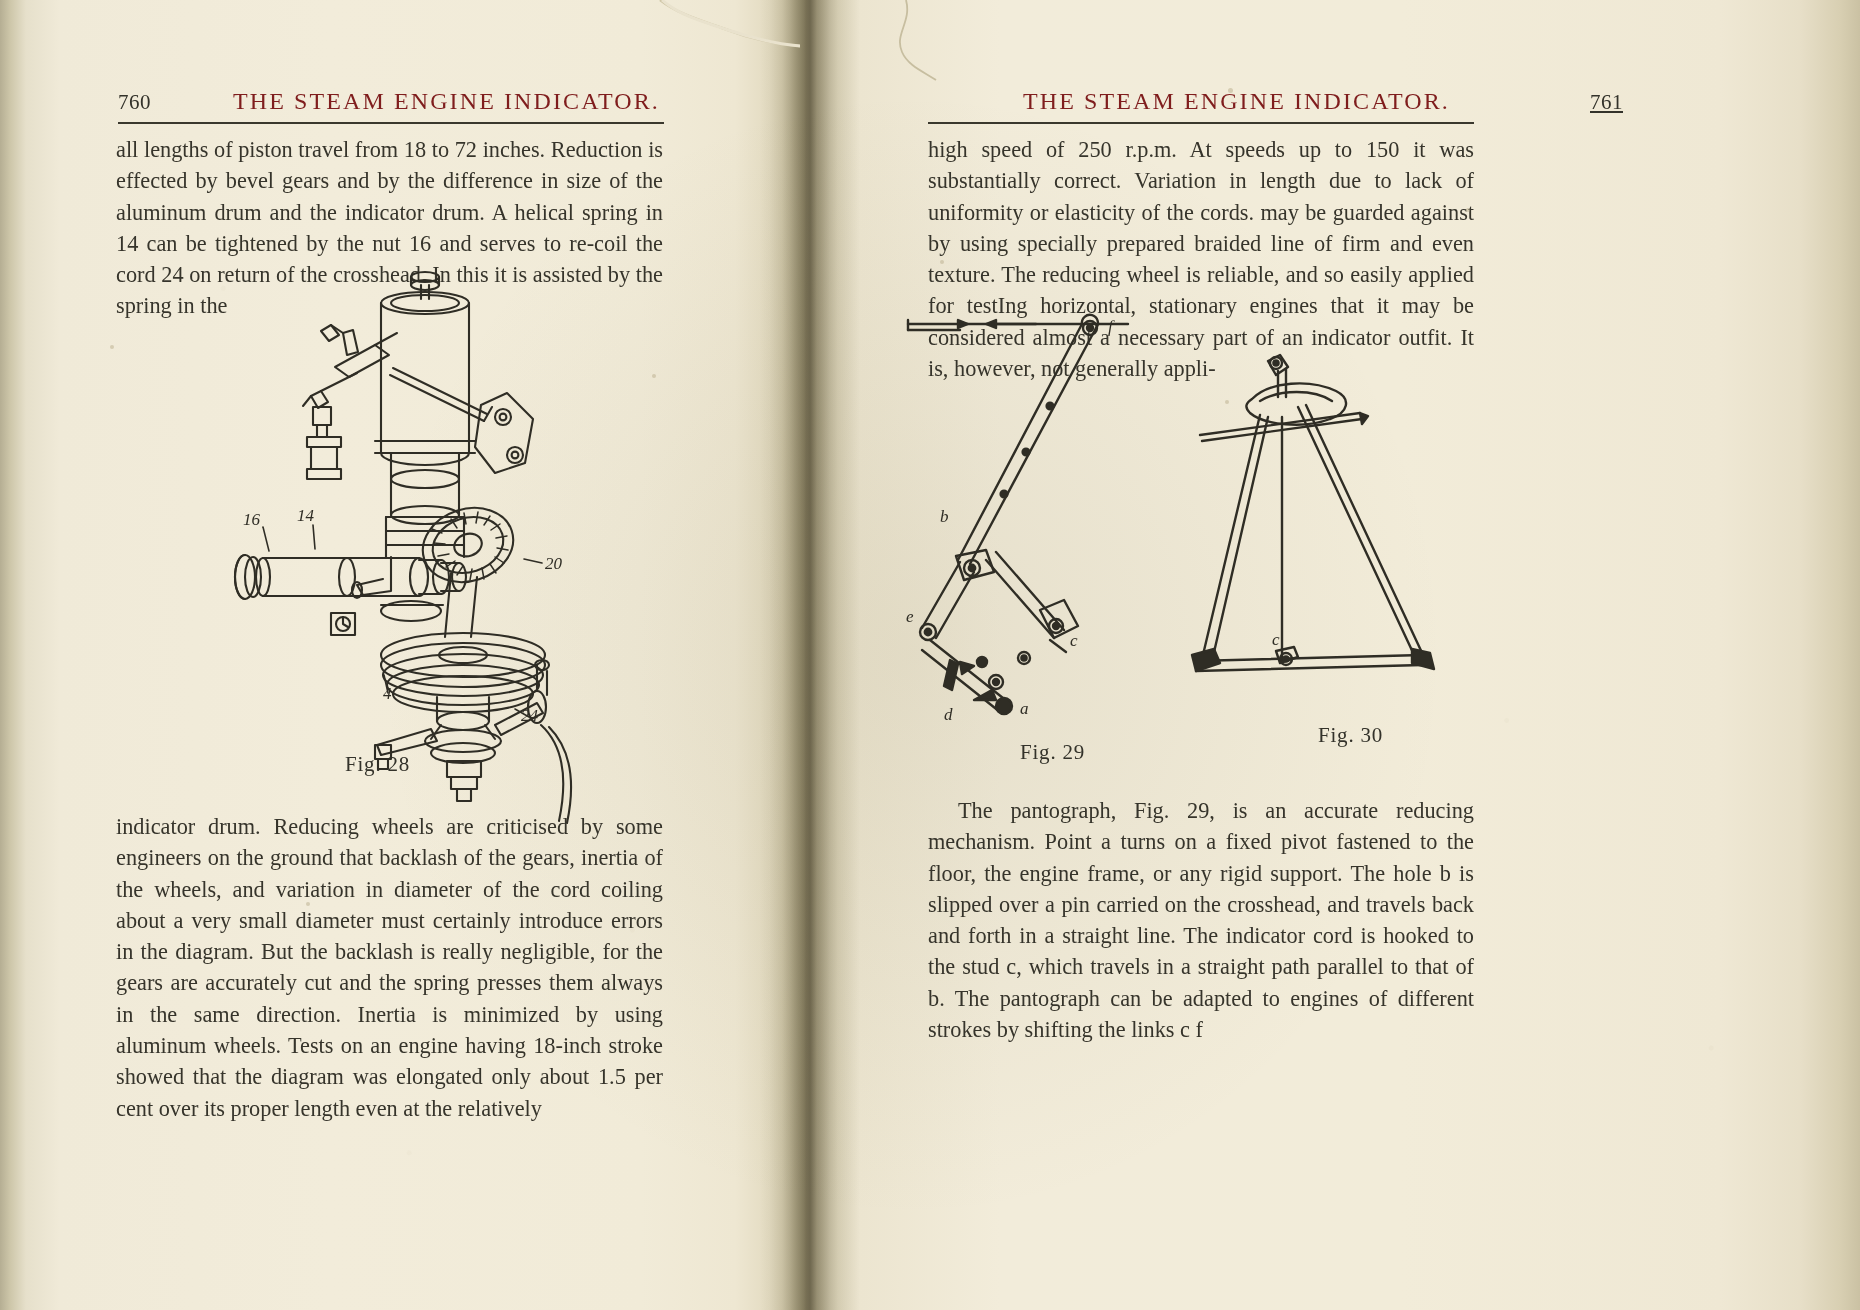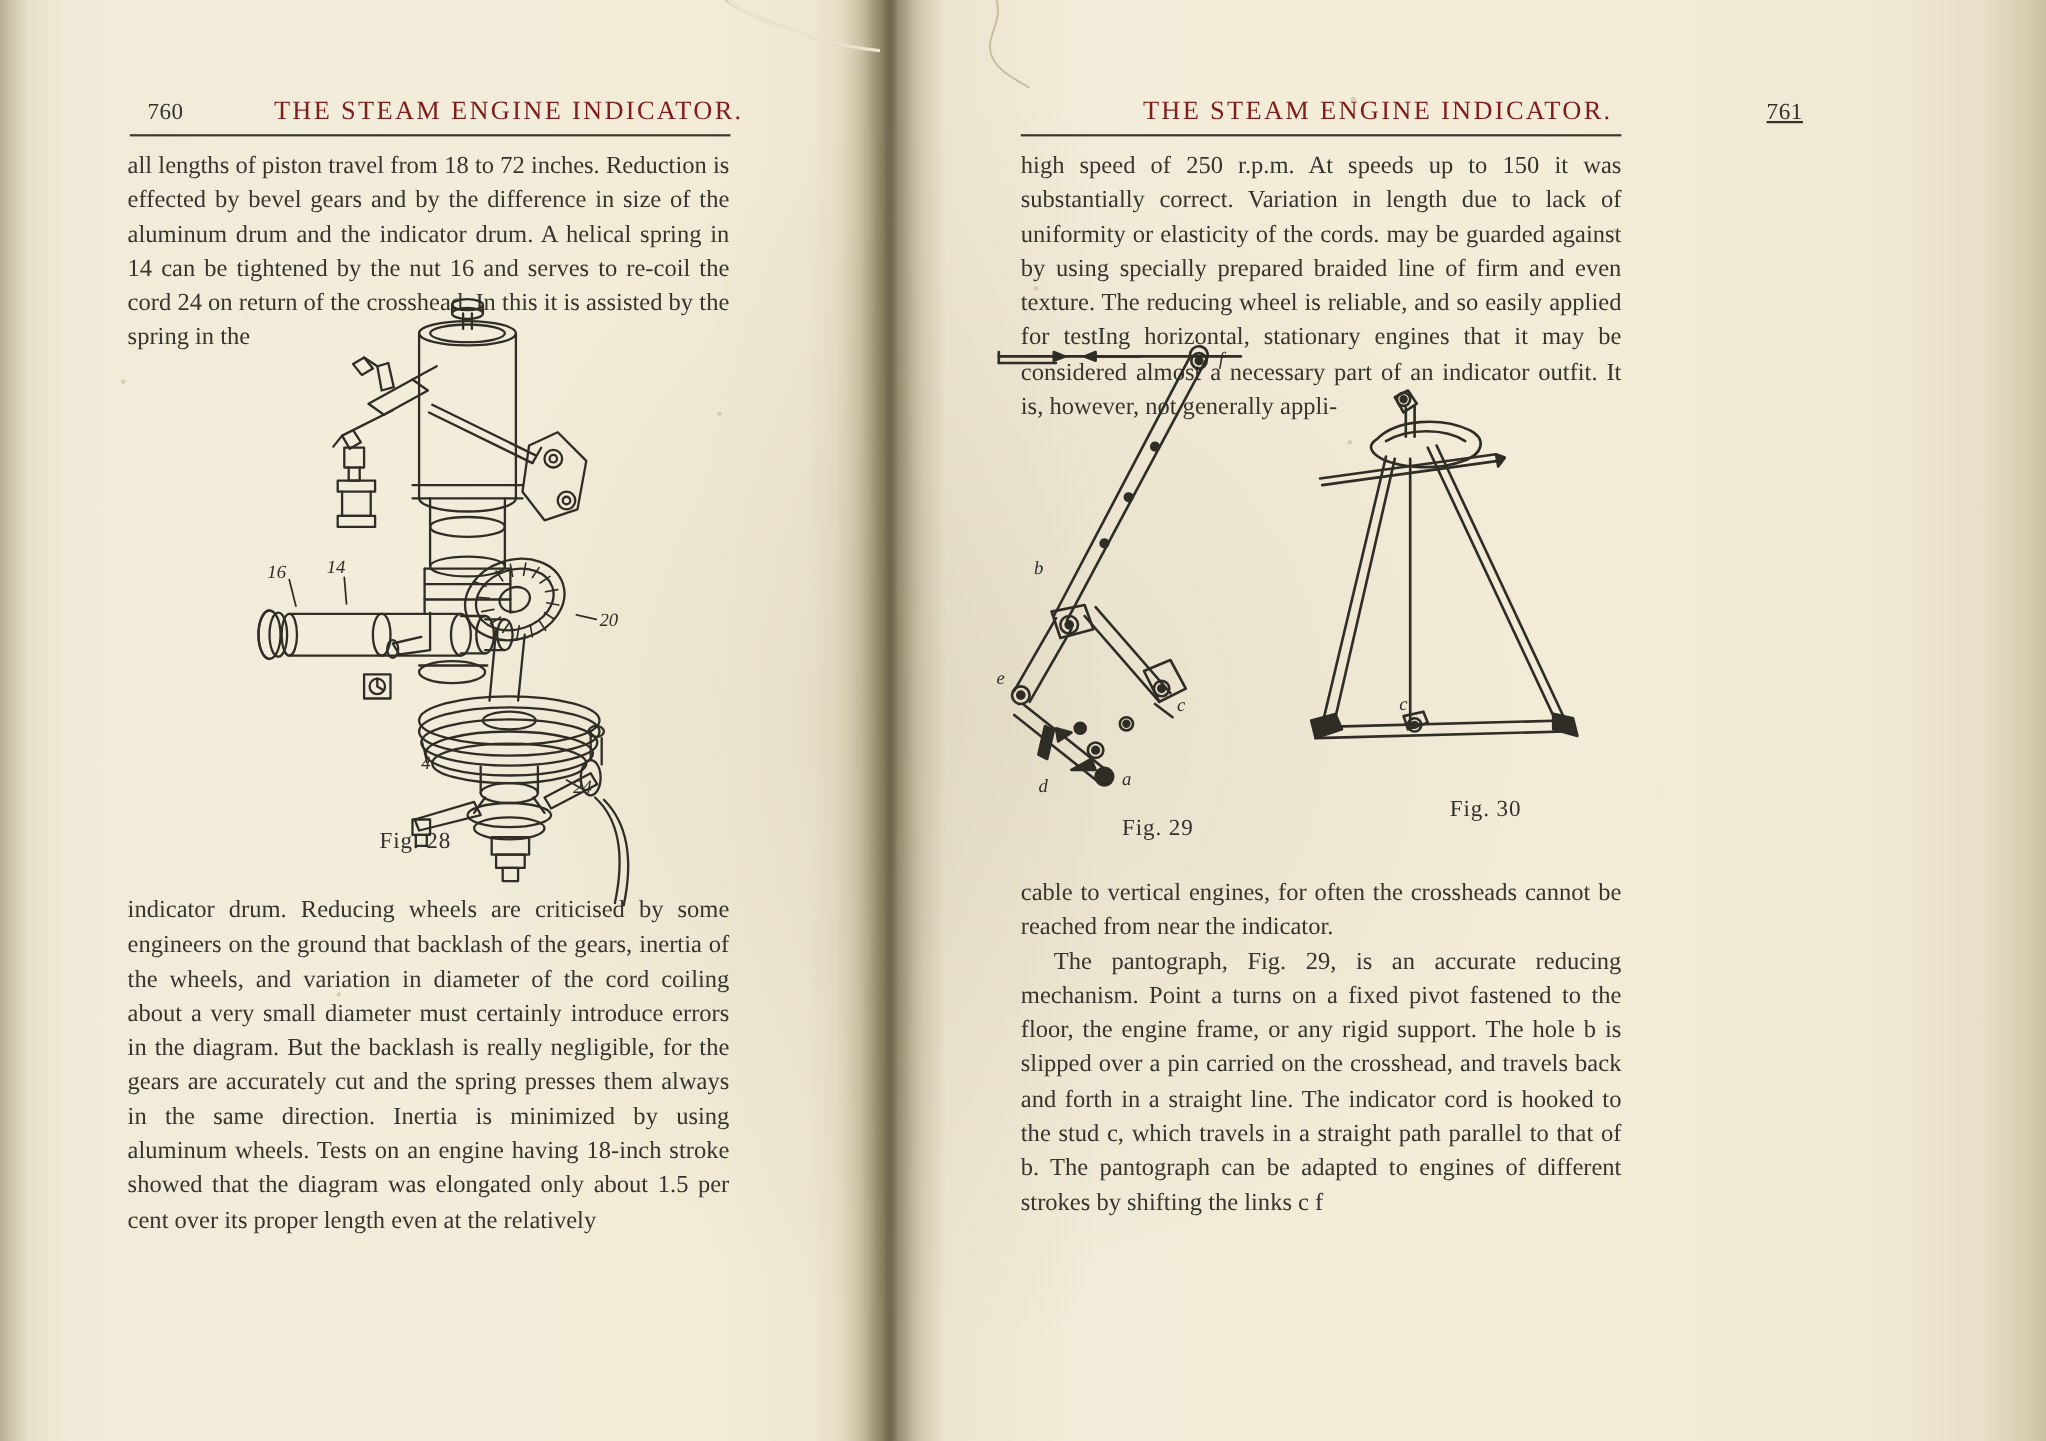--- a/index.html
+++ b/index.html
@@ -79,21 +79,20 @@
   }
   .leaf-left  { left: 0;    width: 800px; }
   .leaf-right { left: 860px; width: 1000px; }
 
   
   .runhead {
     position: absolute;
     display: flex;
     align-items: baseline;
     color: #2b2a24;
-    margin-left: 16px;
   }
   .runhead .folio {
     font-size: 21px;
     letter-spacing: .5px;
     color: #33322a;
   }
   .runhead .title {
     font-size: 24px;
     letter-spacing: 2.1px;
     color: #7f1d1d;
@@ -419,21 +418,20 @@
         </g>
         <g class="lbl" font-size="17">
           <text x="82" y="300">c</text>
         </g>
       </svg>
     </div>
 
     <div class="figcap" style="left:458px; top:723px;">Fig. 30</div>
 
     <div class="col" style="left:68px; top:795px; width:546px;">
-      <p>cable to vertical engines, for often the crossheads cannot be reached from near the indicator.</p>
       <p class="indent">The pantograph, Fig. 29, is an accurate reducing mechanism. Point a turns on a fixed pivot fastened to the floor, the engine frame, or any rigid support.  The hole b is slipped over a pin carried on the crosshead, and travels back and forth in a straight line.  The indicator cord is hooked to the stud c, which travels in a straight path parallel to that of b.  The pantograph can be adapted to engines of different strokes by shifting the links c f</p>
     </div>
   </div>
 
   <div class="gutter"></div>
 
   <div class="torn-edge">
     <svg width="200" height="130" aria-hidden="true">
       <path d="M60 0 c 18 14 40 20 62 28 c 26 10 52 16 78 18" stroke="#cfc6a6" stroke-width="2.4" fill="none"></path>
       <path d="M62 0 c 18 16 42 22 66 30 c 24 8 48 14 72 16" stroke="#e9e2cd" stroke-width="3" fill="none"></path>

